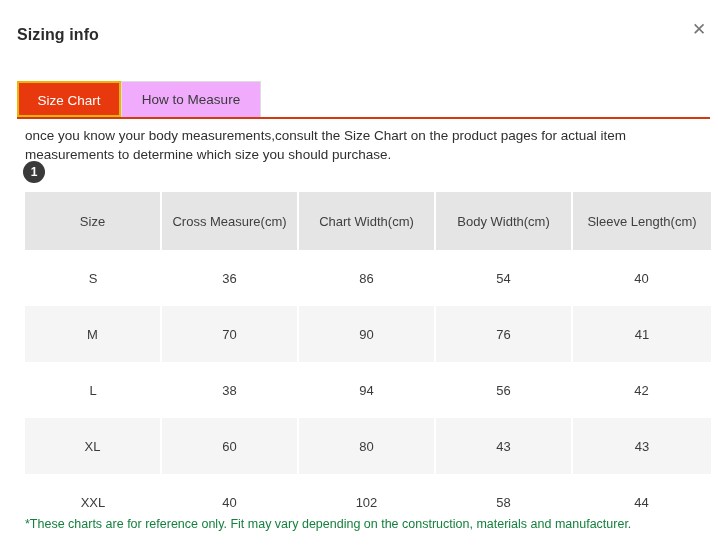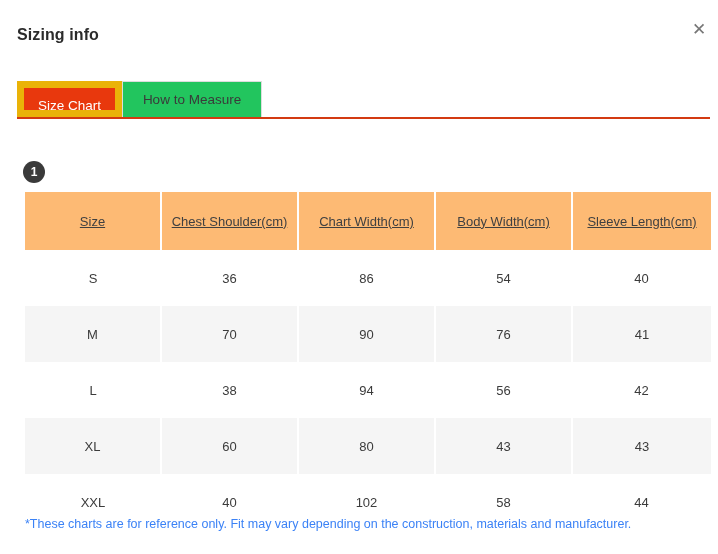--- a/index.html
+++ b/index.html
@@ -71,24 +71,24 @@
     font-size: 13.5px;
     box-sizing: border-box;
     cursor: pointer;
     user-select: none;
     text-align: center;
   }
   .tab.active {
     background: #e8380d;
     color: #ffffff;
     min-width: 104px;
-    border: 7px solid #eab308;
+    border: 2px solid #eab308;
   }
   .tab.inactive {
-    background: #22c55e;
+    background: #f0abfc;
     color: #3a3a3a;
     border: 1px solid #dddddd;
     border-bottom: none;
     min-width: 140px;
   }
   .tab-underline {
     height: 2px;
     background: #d33a11;
     width: 693px;
   }
@@ -133,24 +133,23 @@
   .size-table td {
     text-align: center;
     font-size: 13px;
     color: #3b3b3b;
     font-weight: normal;
     border: none;
     vertical-align: middle;
   }
   .size-table thead th {
     height: 56px;
-    background: #fdba74;
+    background: #e5e5e5;
     border-right: 2px solid #ffffff;
     color: #404040;
-    text-decoration: underline;
   }
   .size-table thead th:last-child {
     border-right: none;
   }
   .size-table tbody td {
     height: 54px;
     background: #ffffff;
   }
   .size-table tbody tr.striped td {
     background: #f5f5f5;
@@ -164,21 +163,21 @@
   .col-generic   { width: 133px; }
   .col-last      { width: 136px; }
 
   
   .footer-note {
     position: absolute;
     left: 25px;
     top: 500px;
     width: 680px;
     font-size: 12.5px;
-    color: #3b82f6;
+    color: #15803d;
     line-height: 17px;
   }
 </style>
 </head>
 <body>
 
 <div class="modal">
 
   <div class="modal-header">
     <div class="modal-title">Sizing info</div>
@@ -186,28 +185,29 @@
   </div>
 
   <div class="tabs-wrap">
     <div class="tabs">
       <div class="tab active">Size Chart</div>
       <div class="tab inactive">How to Measure</div>
     </div>
     <div class="tab-underline"></div>
   </div>
 
+  <div class="description">once you know your body measurements,consult the Size Chart on the product pages for actual item measurements to determine which size you should purchase.</div>
 
   <div class="step-badge">1</div>
 
   <table class="size-table">
     <thead>
       <tr>
         <th class="col-size">Size</th>
-        <th class="col-generic">Chest Shoulder(cm)</th>
+        <th class="col-generic">Cross Measure(cm)</th>
         <th class="col-generic">Chart Width(cm)</th>
         <th class="col-generic">Body Width(cm)</th>
         <th class="col-last">Sleeve Length(cm)</th>
       </tr>
     </thead>
     <tbody>
       <tr>
         <td>S</td>
         <td>36</td>
         <td>86</td>

